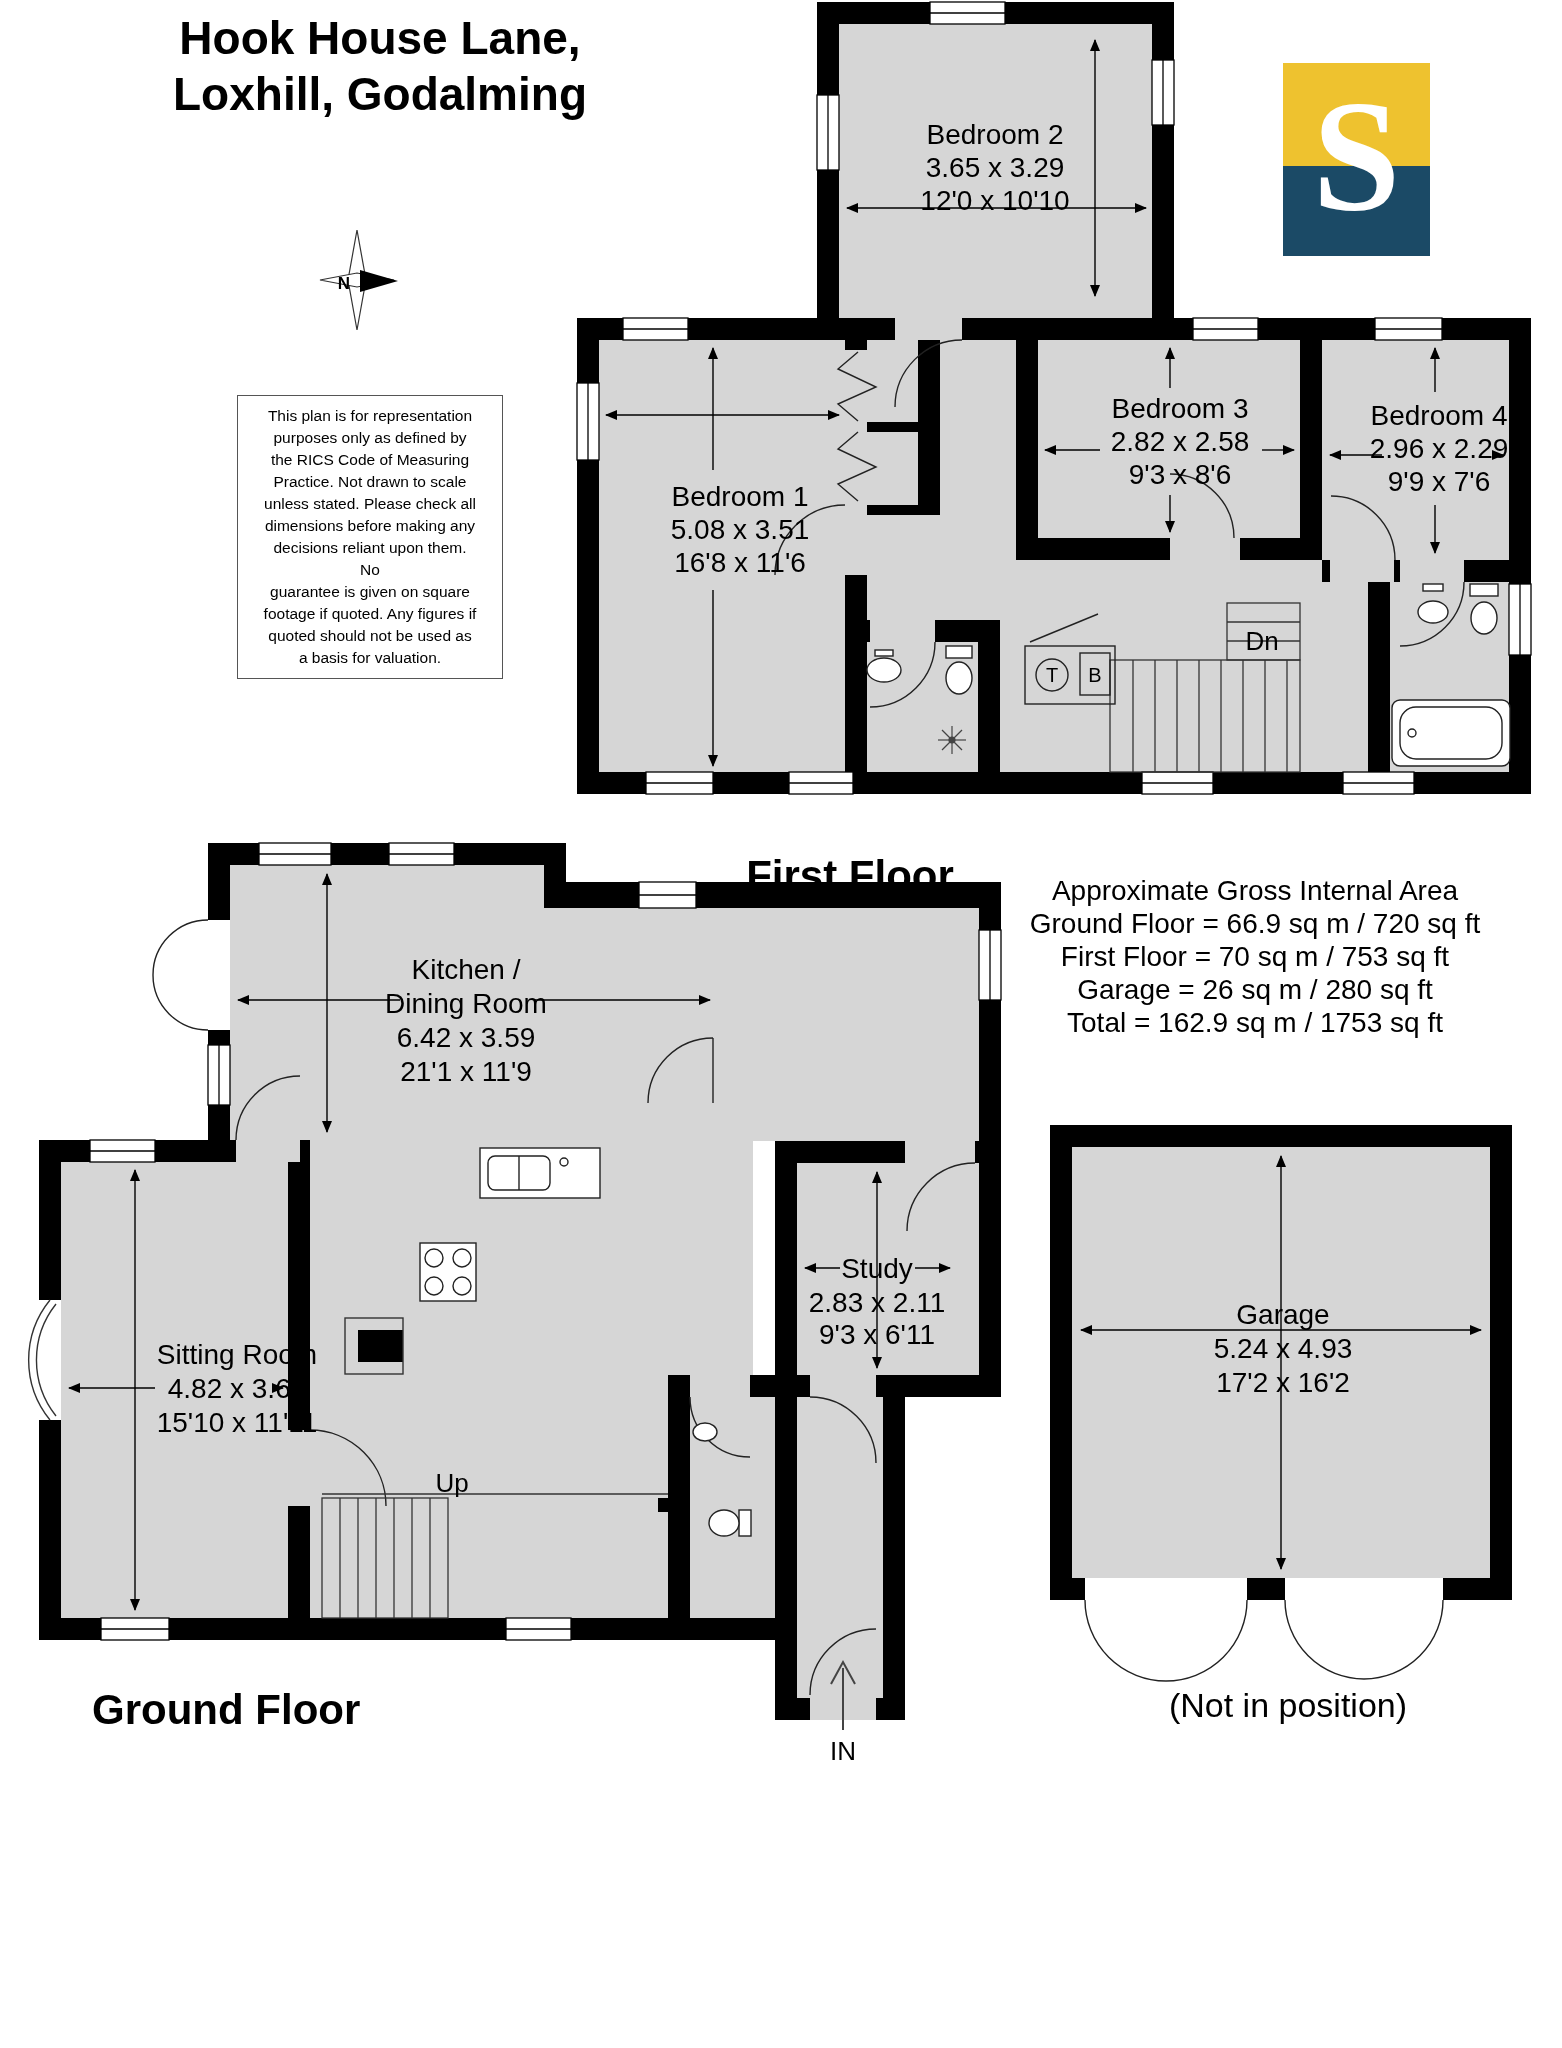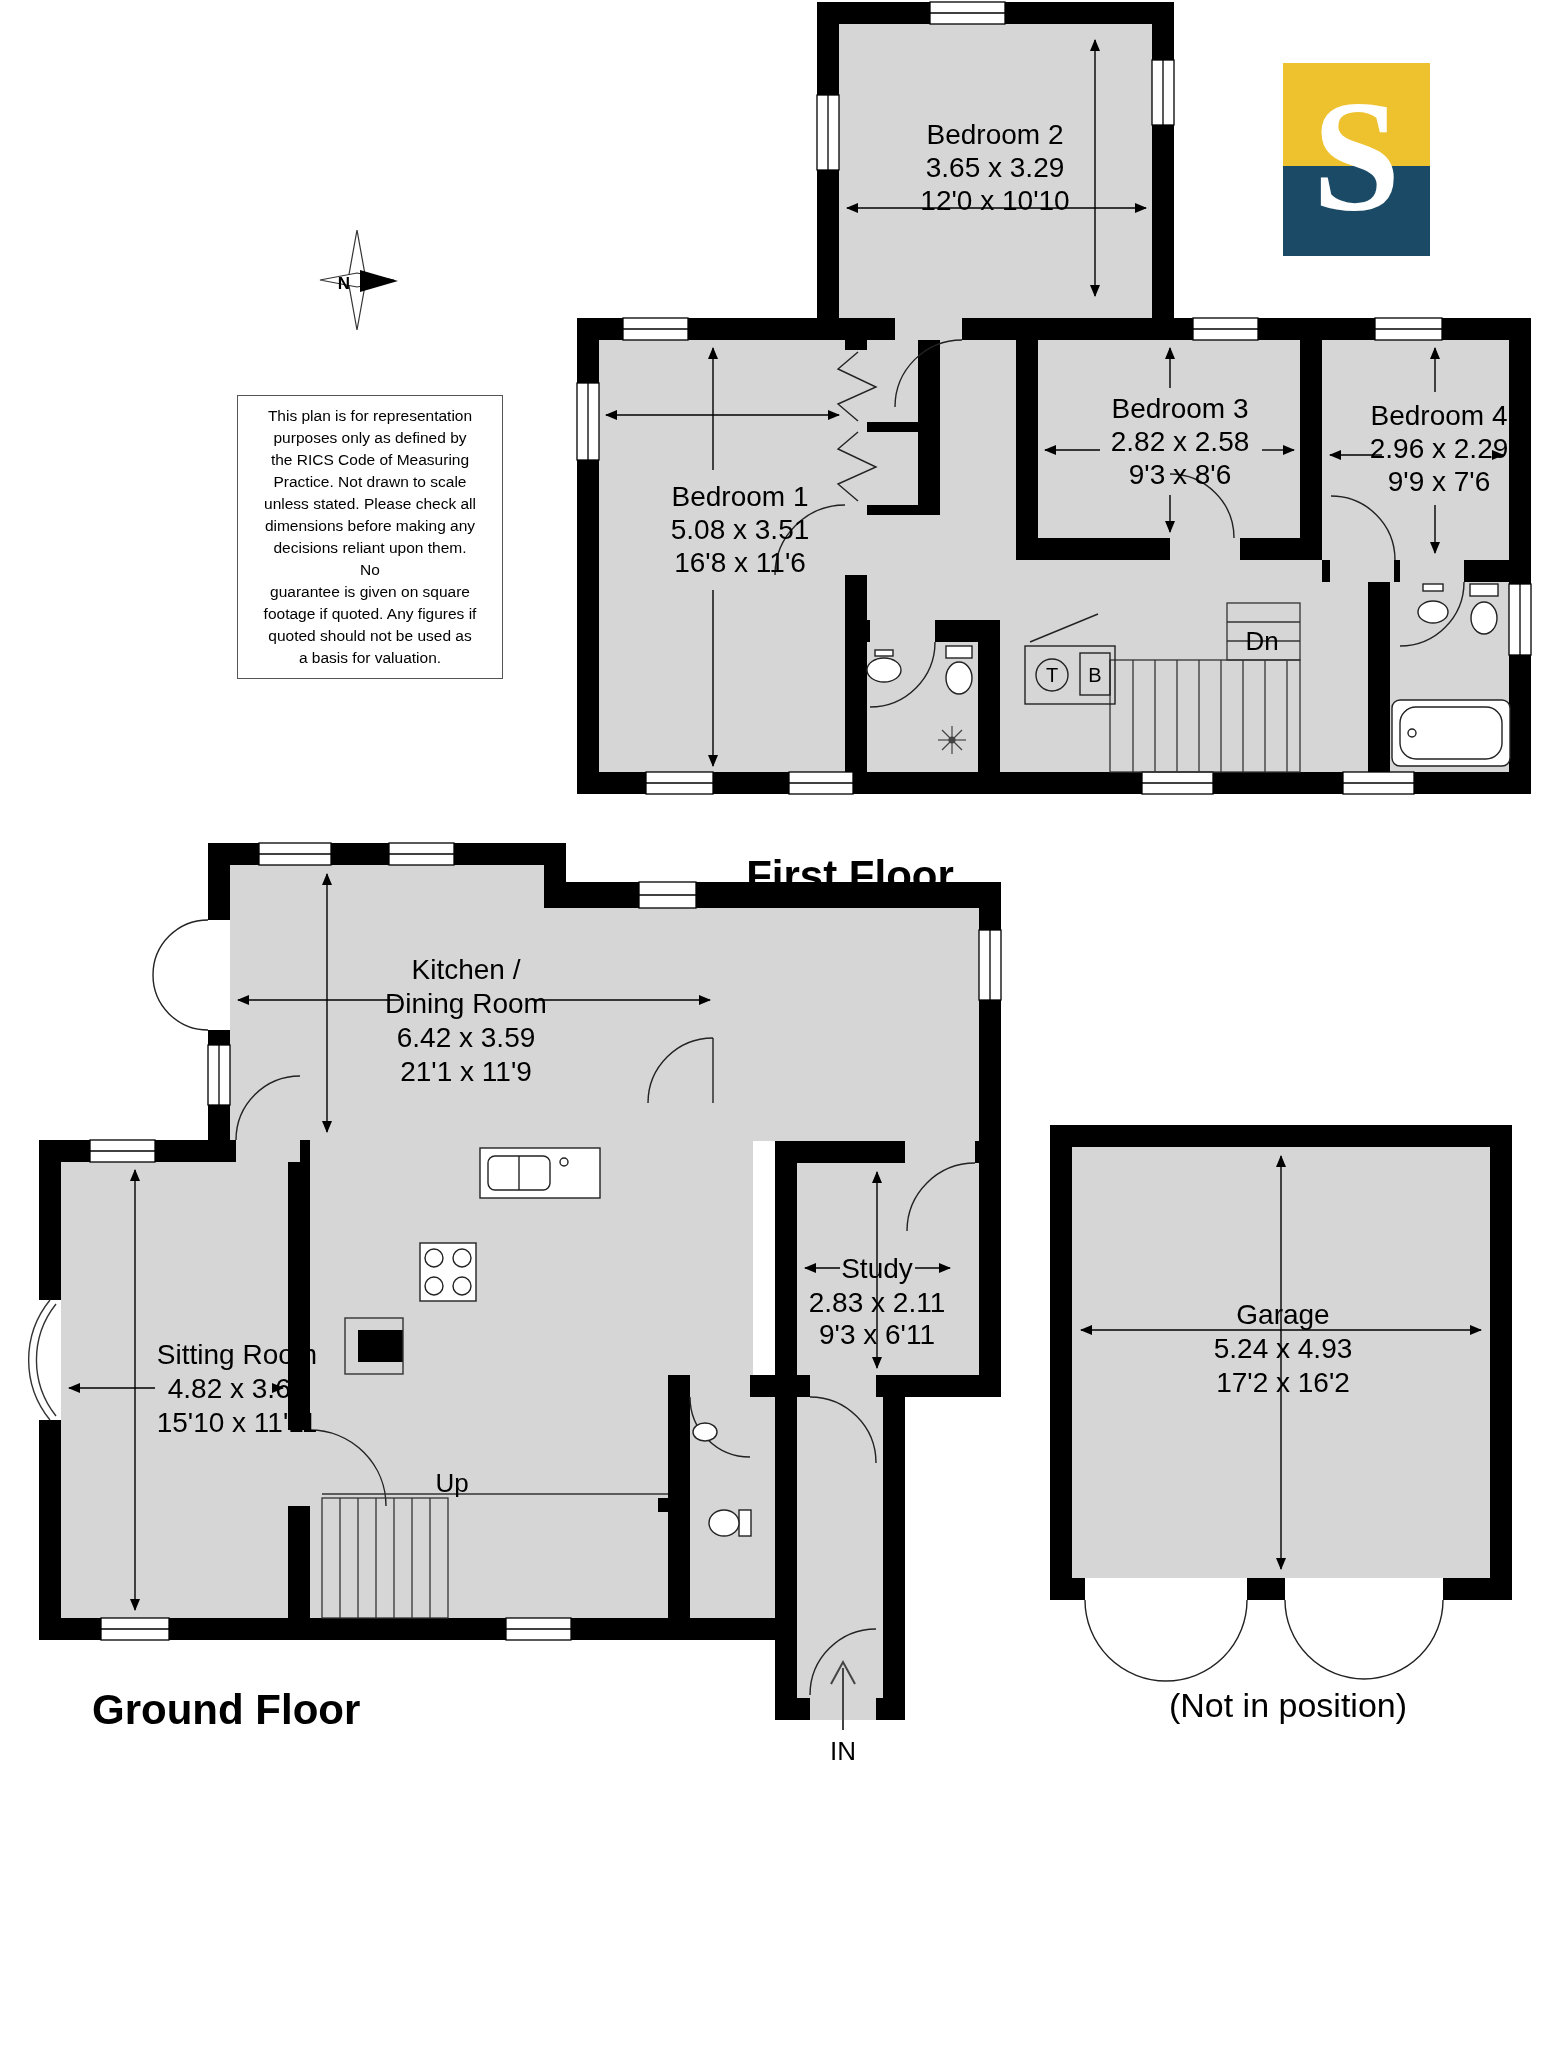--- a/index.html
+++ b/index.html
@@ -24,20 +24,24 @@
   svg text{font-family:"Liberation Sans", sans-serif;fill:#000;}
   .rlabel{font-size:28px;}
   .slabel{font-size:26px;}
   .tlabel{font-size:20px;}
 </style>
 </head>
 <body>
 
 <div id="canvas">
 
+  <div class="abs title">
+    <div>Hook House Lane,</div>
+    <div>Loxhill, Godalming</div>
+  </div>
 
   <div class="abs logo">
     <div class="half-top" style="background:#EEC22F"></div>
     <div class="half-bot" style="background:#1B4A66"></div>
     <div class="s">S</div>
   </div>
 
   <div class="abs disclaimer">
     <span>This plan is for representation
 purposes only as defined by
@@ -47,20 +51,27 @@
 dimensions before making any
 decisions reliant upon them. No
 guarantee is given on square
 footage if quoted. Any figures if
 quoted should not be used as
 a basis for valuation.</span>
   </div>
 
   <div class="abs floor-heading first-heading">First Floor</div>
   <div class="abs floor-heading ground-heading">Ground Floor</div>
+  <div class="abs area-block">
+    <div>Approximate Gross Internal Area</div>
+    <div>Ground Floor = 66.9 sq m / 720 sq ft</div>
+    <div>First Floor = 70 sq m / 753 sq ft</div>
+    <div>Garage = 26 sq m / 280 sq ft</div>
+    <div>Total = 162.9 sq m / 1753 sq ft</div>
+  </div>
   <div class="abs notpos">(Not in position)</div>
 
   <svg id="plan-svg" width="1562" height="2048" viewBox="0 0 1562 2048">
     <defs>
       <marker id="ah" markerWidth="13" markerHeight="10" refX="11" refY="5" orient="auto" markerUnits="userSpaceOnUse">
         <path d="M0,0 L12,5 L0,10 z" fill="#000"></path>
       </marker>
     </defs>
 
     <g stroke="#333" stroke-width="1.2" fill="#fff">

